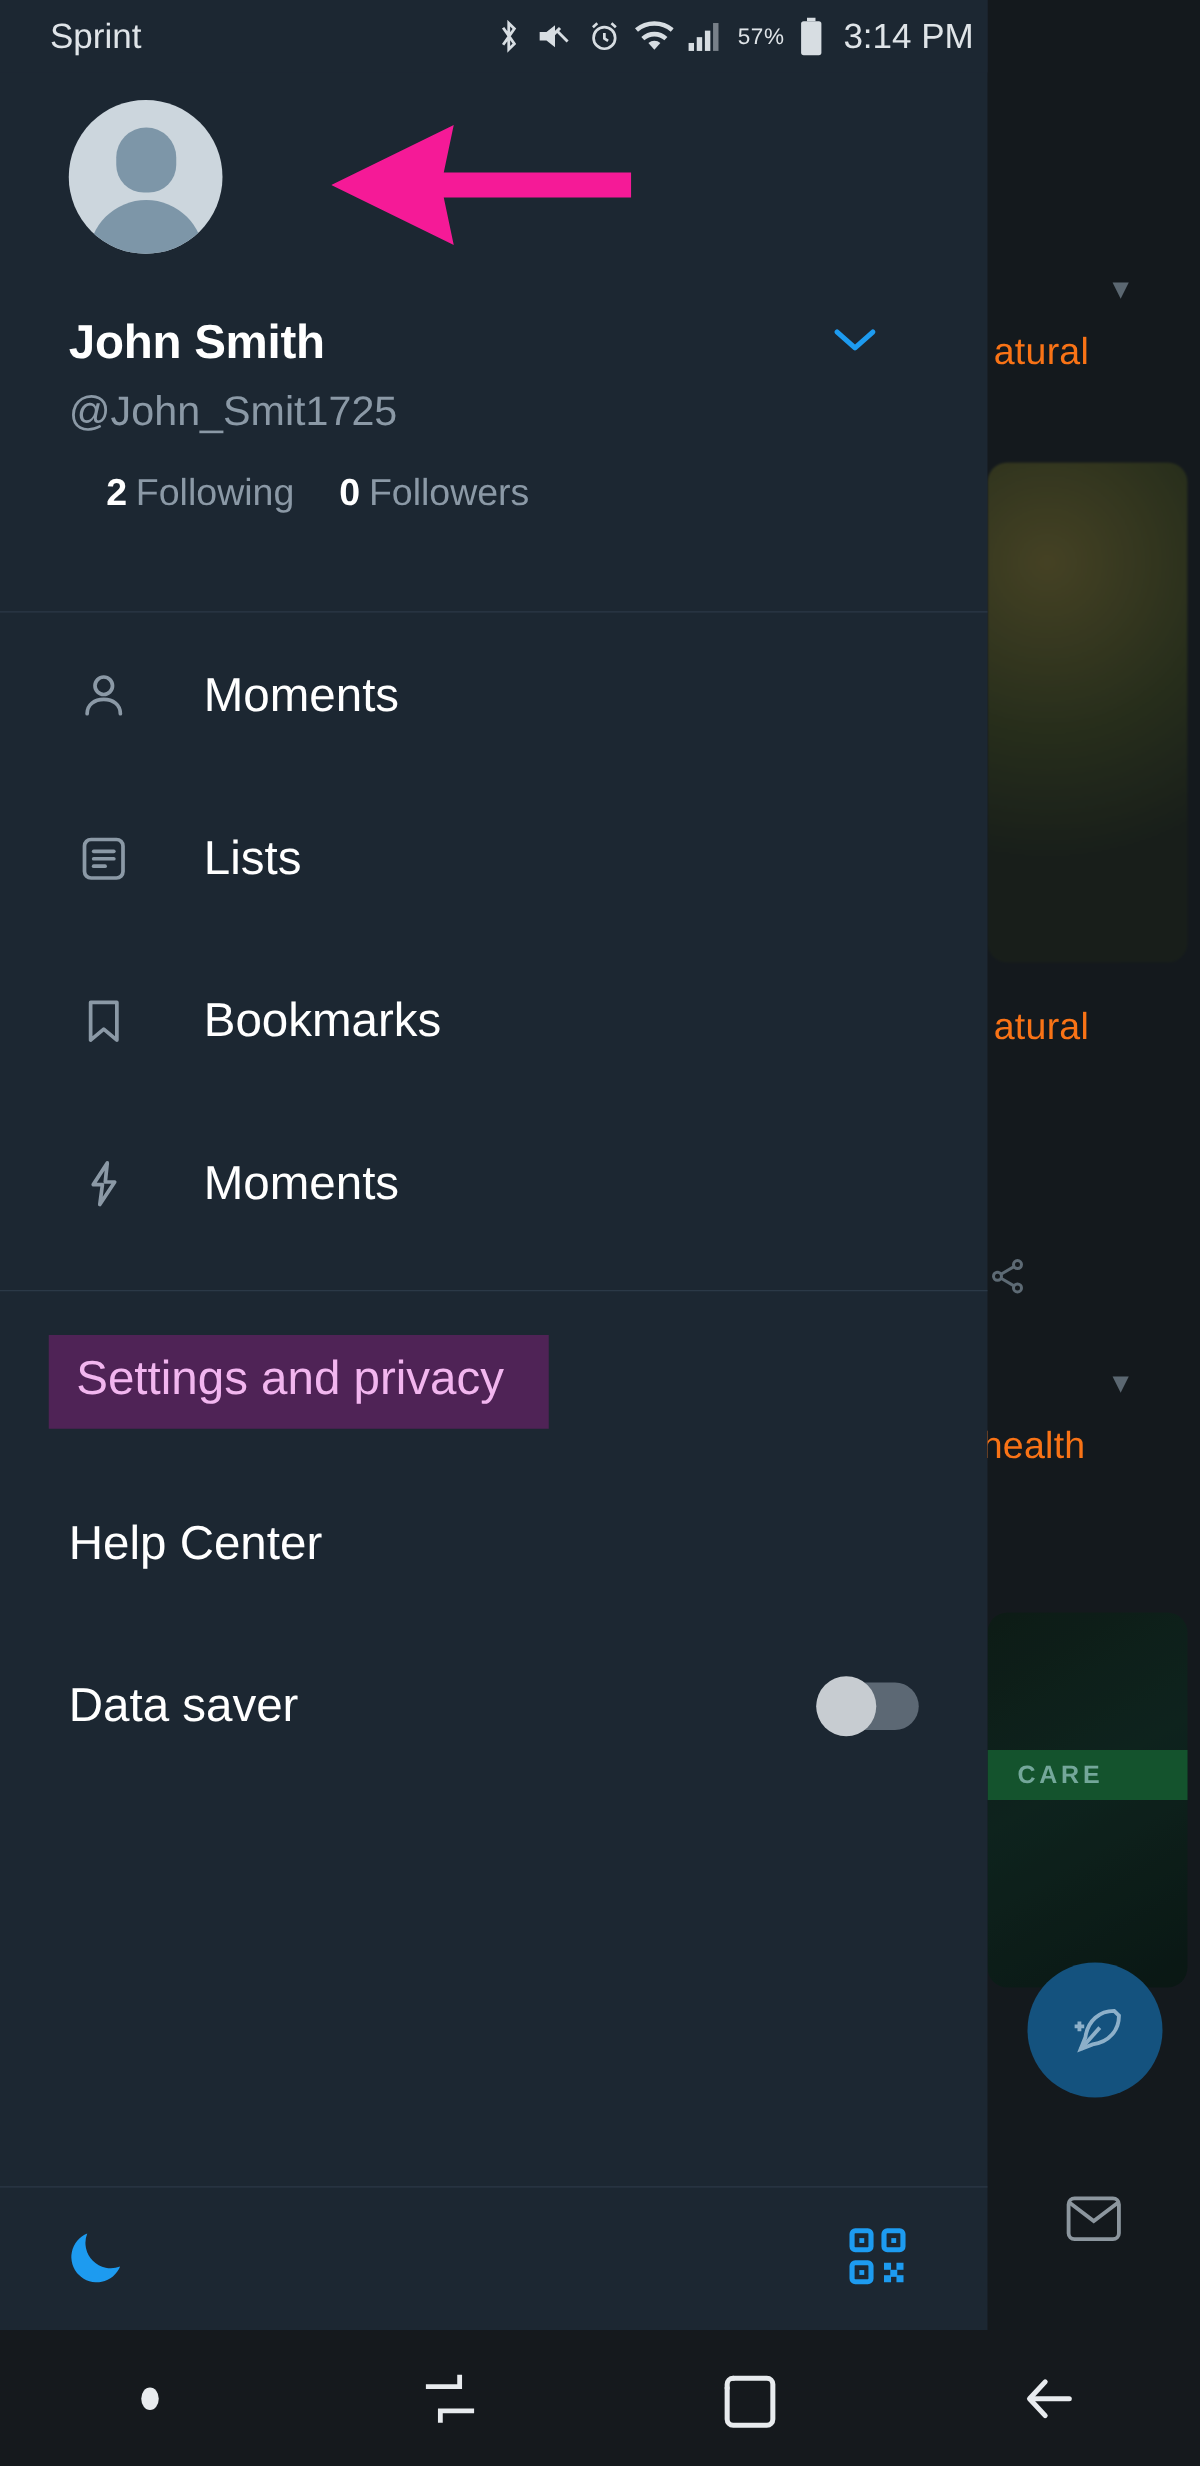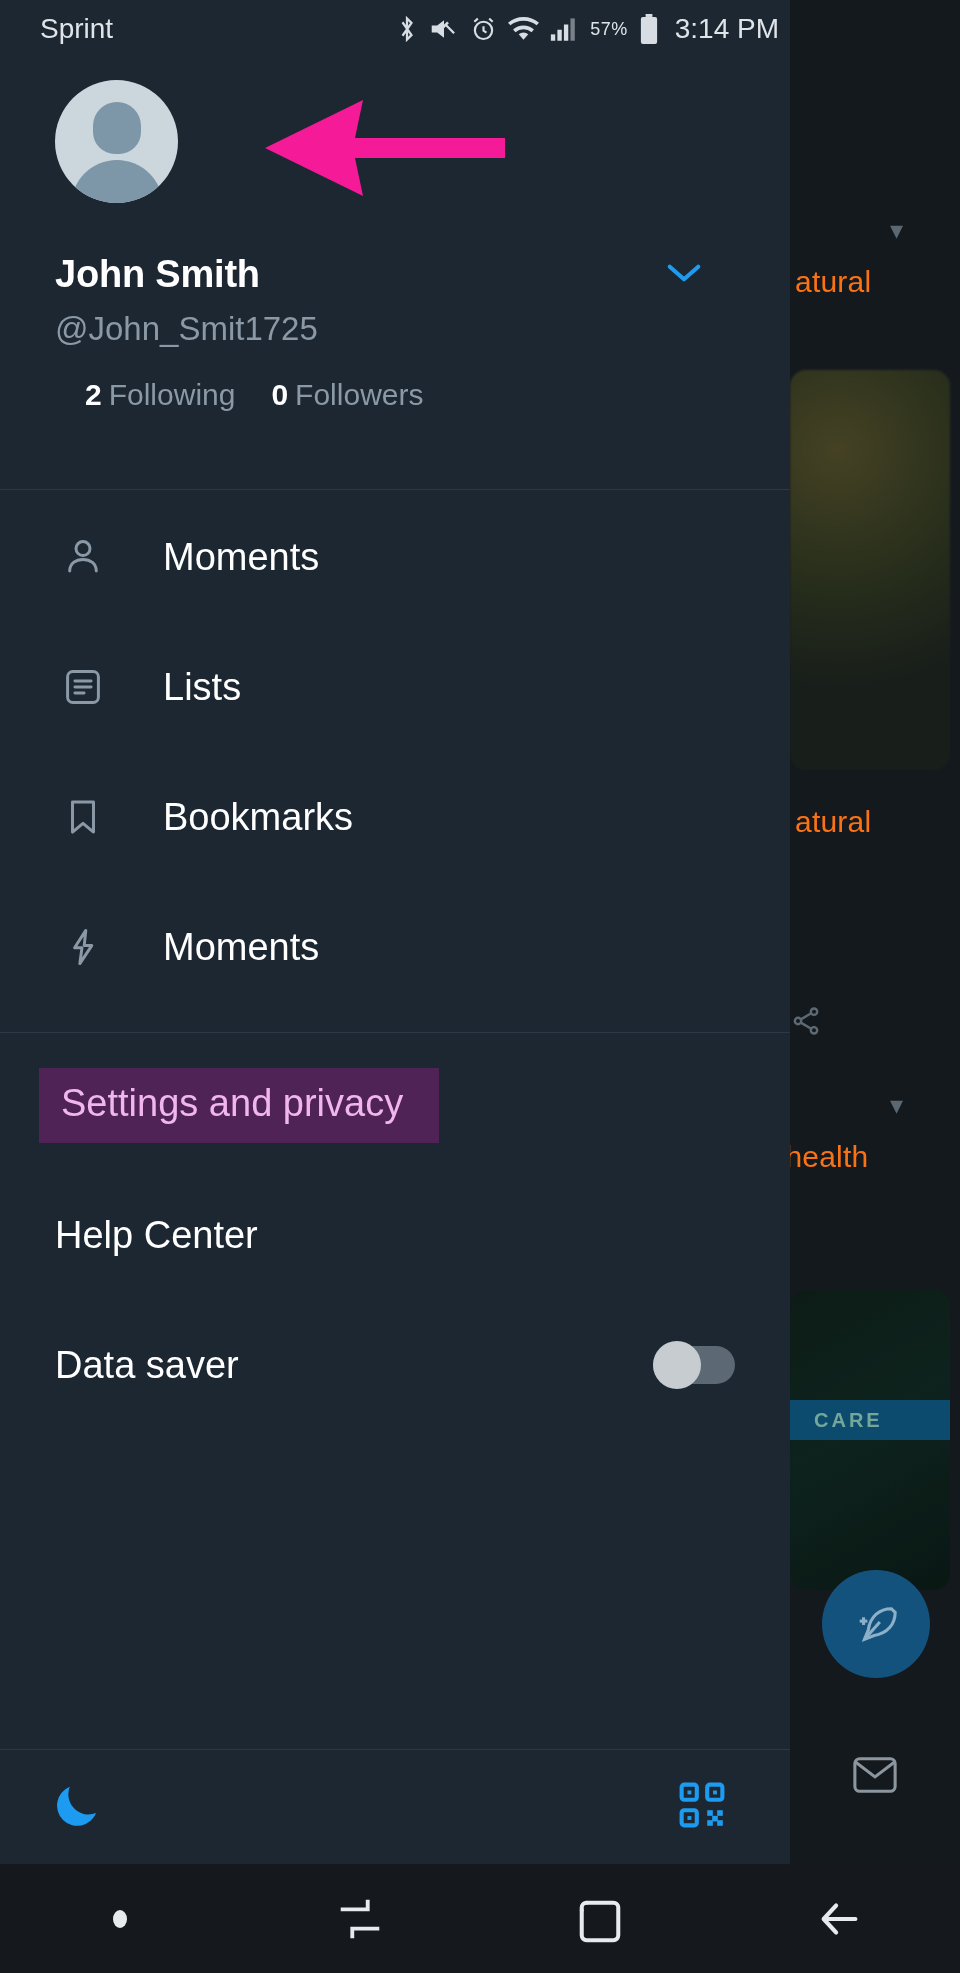--- a/index.html
+++ b/index.html
@@ -45,21 +45,21 @@
       linear-gradient(160deg, #565a33 0%, #2b3430 60%, #20282b 100%);
     filter: blur(1px) brightness(.62);
   }
   .bg-photo2 {
     left: 790px; top: 1290px; width: 160px; height: 300px;
     background: linear-gradient(150deg, #13271f 0%, #14322a 45%, #0e211c 100%);
     filter: brightness(.7);
   }
   .bg-careband {
     position: absolute; left: 790px; top: 1400px; width: 160px; height: 40px;
-    background: #0c4a6e;
+    background: #14532d;
     color: #74a79a; font-size: 20px; letter-spacing: 3px;
     display: flex; align-items: center; justify-content: flex-start;
     padding-left: 24px; font-weight: bold;
   }
   .bg-share {
     position: absolute; left: 790px; top: 1005px;
     color: #5d6a74; font-size: 26px;
   }
   .fab {
     position: absolute; right: 30px; top: 1570px;

